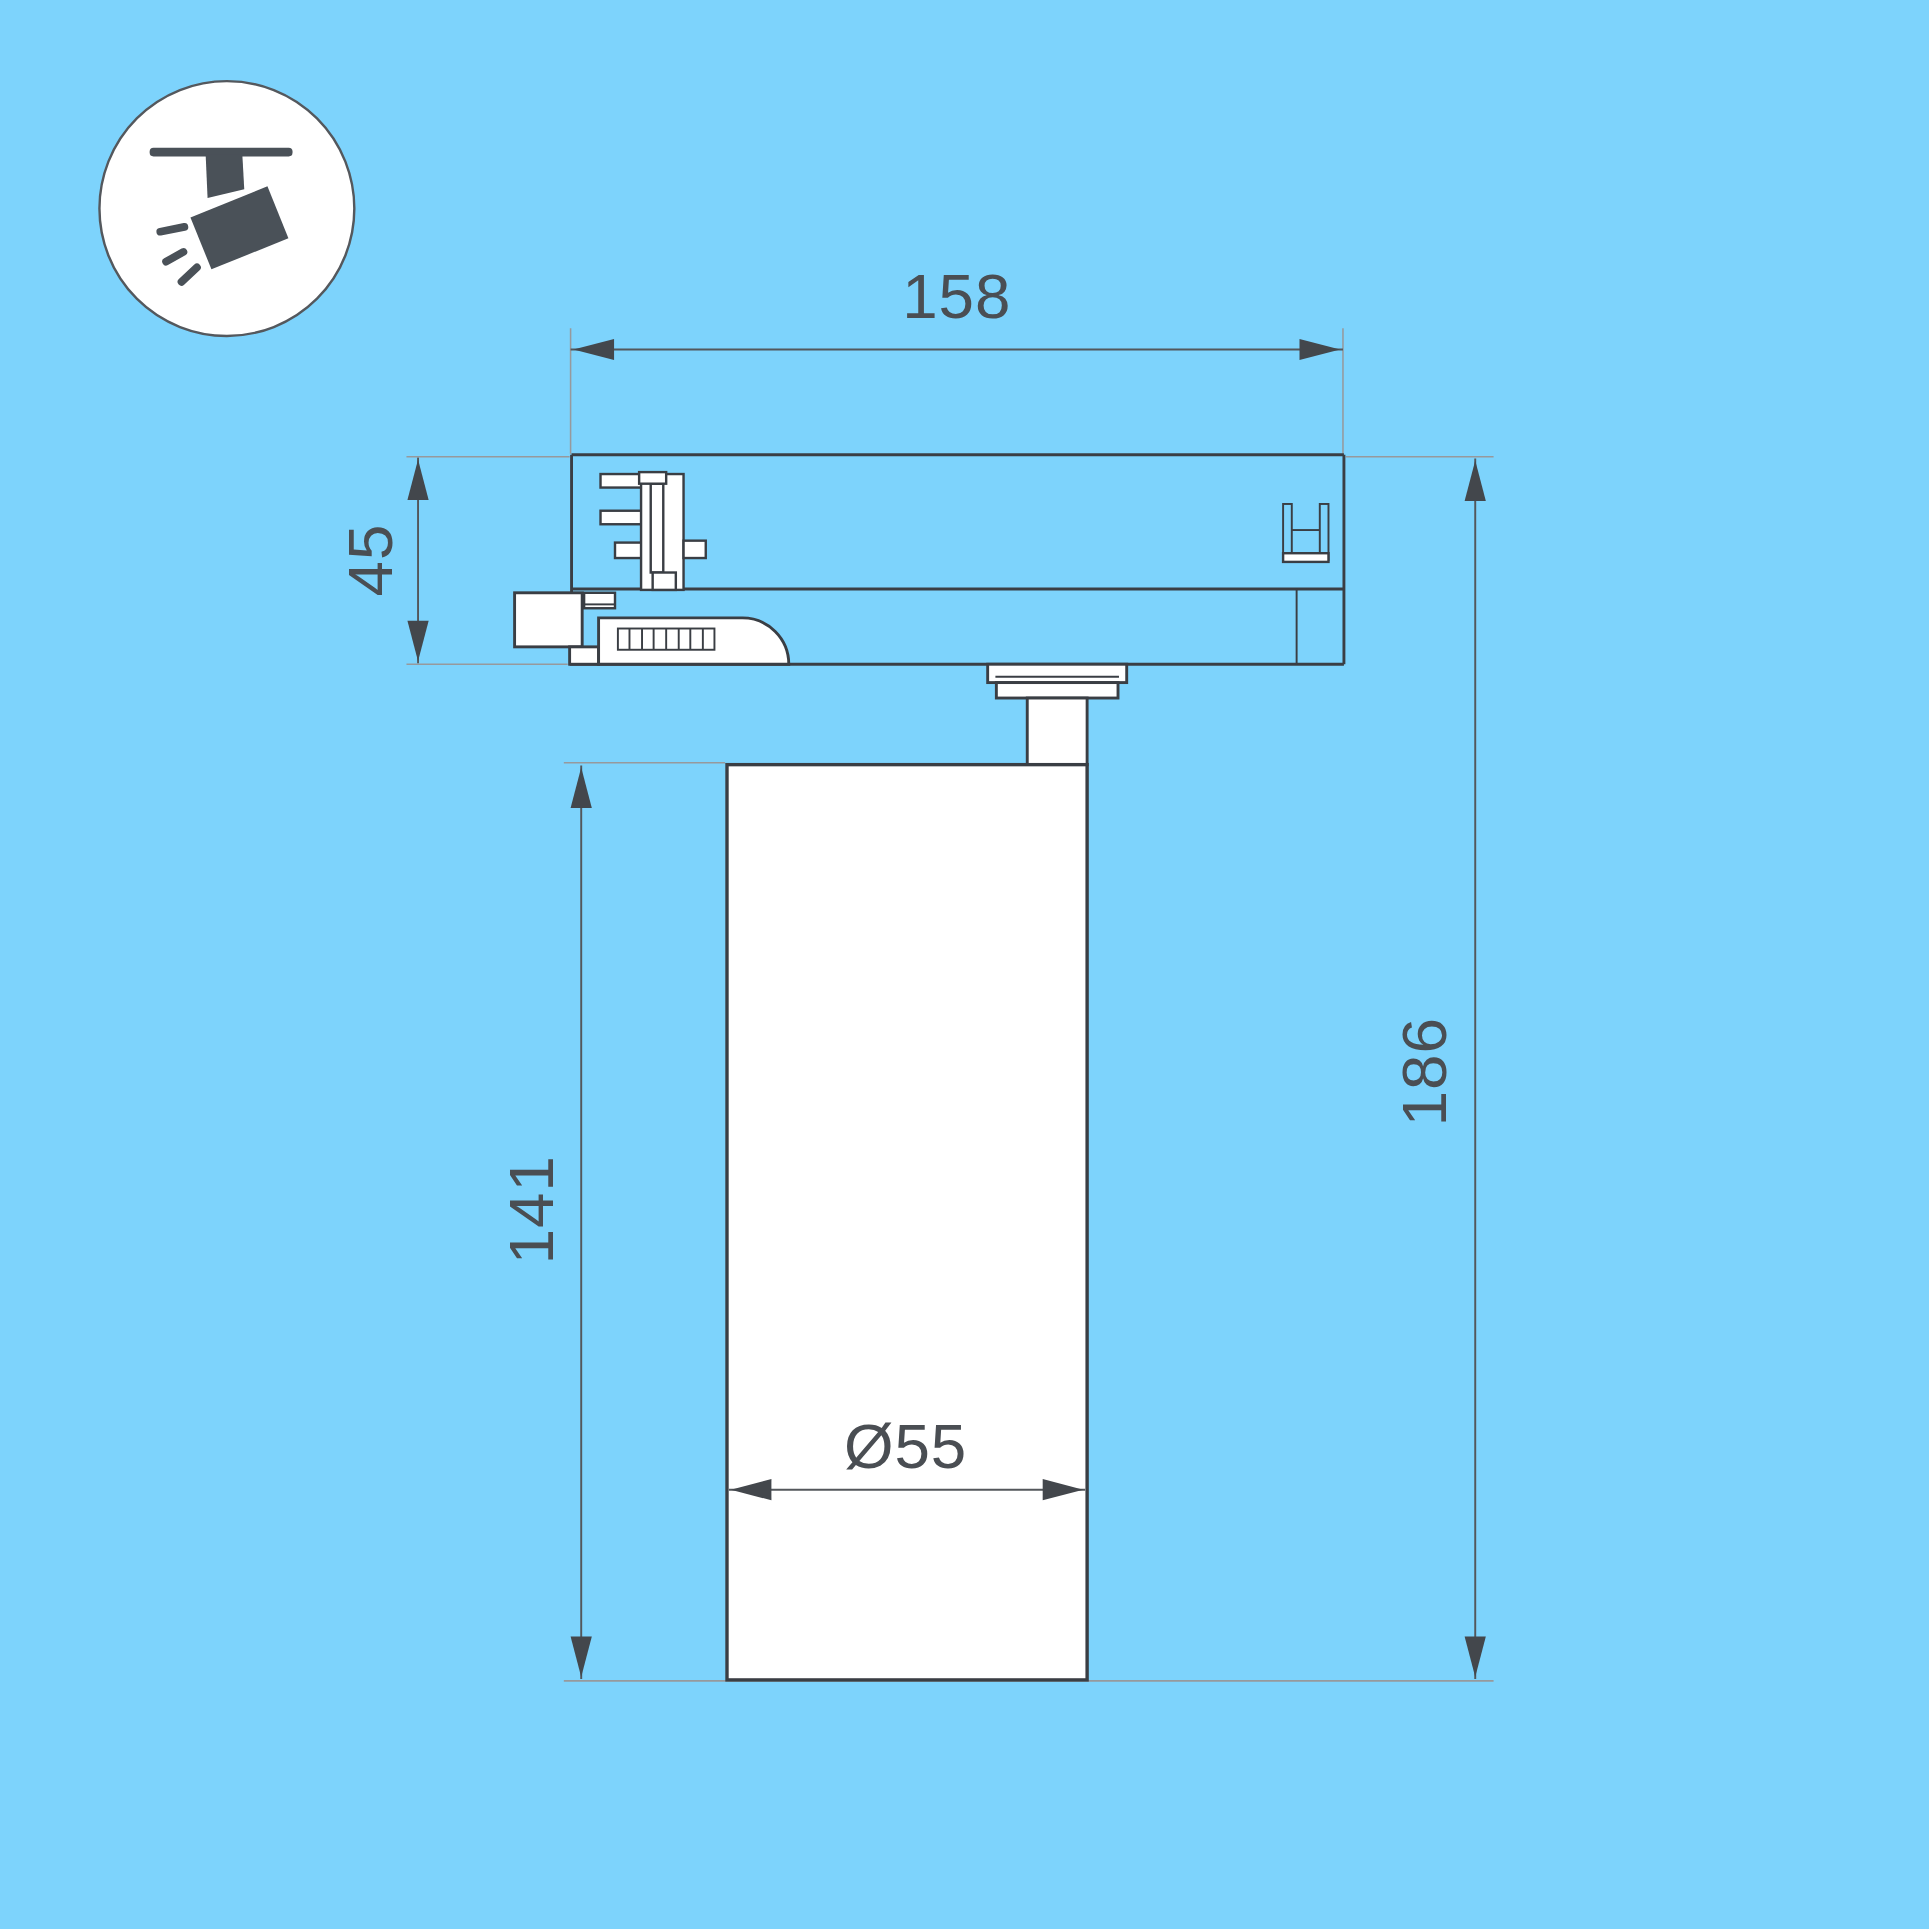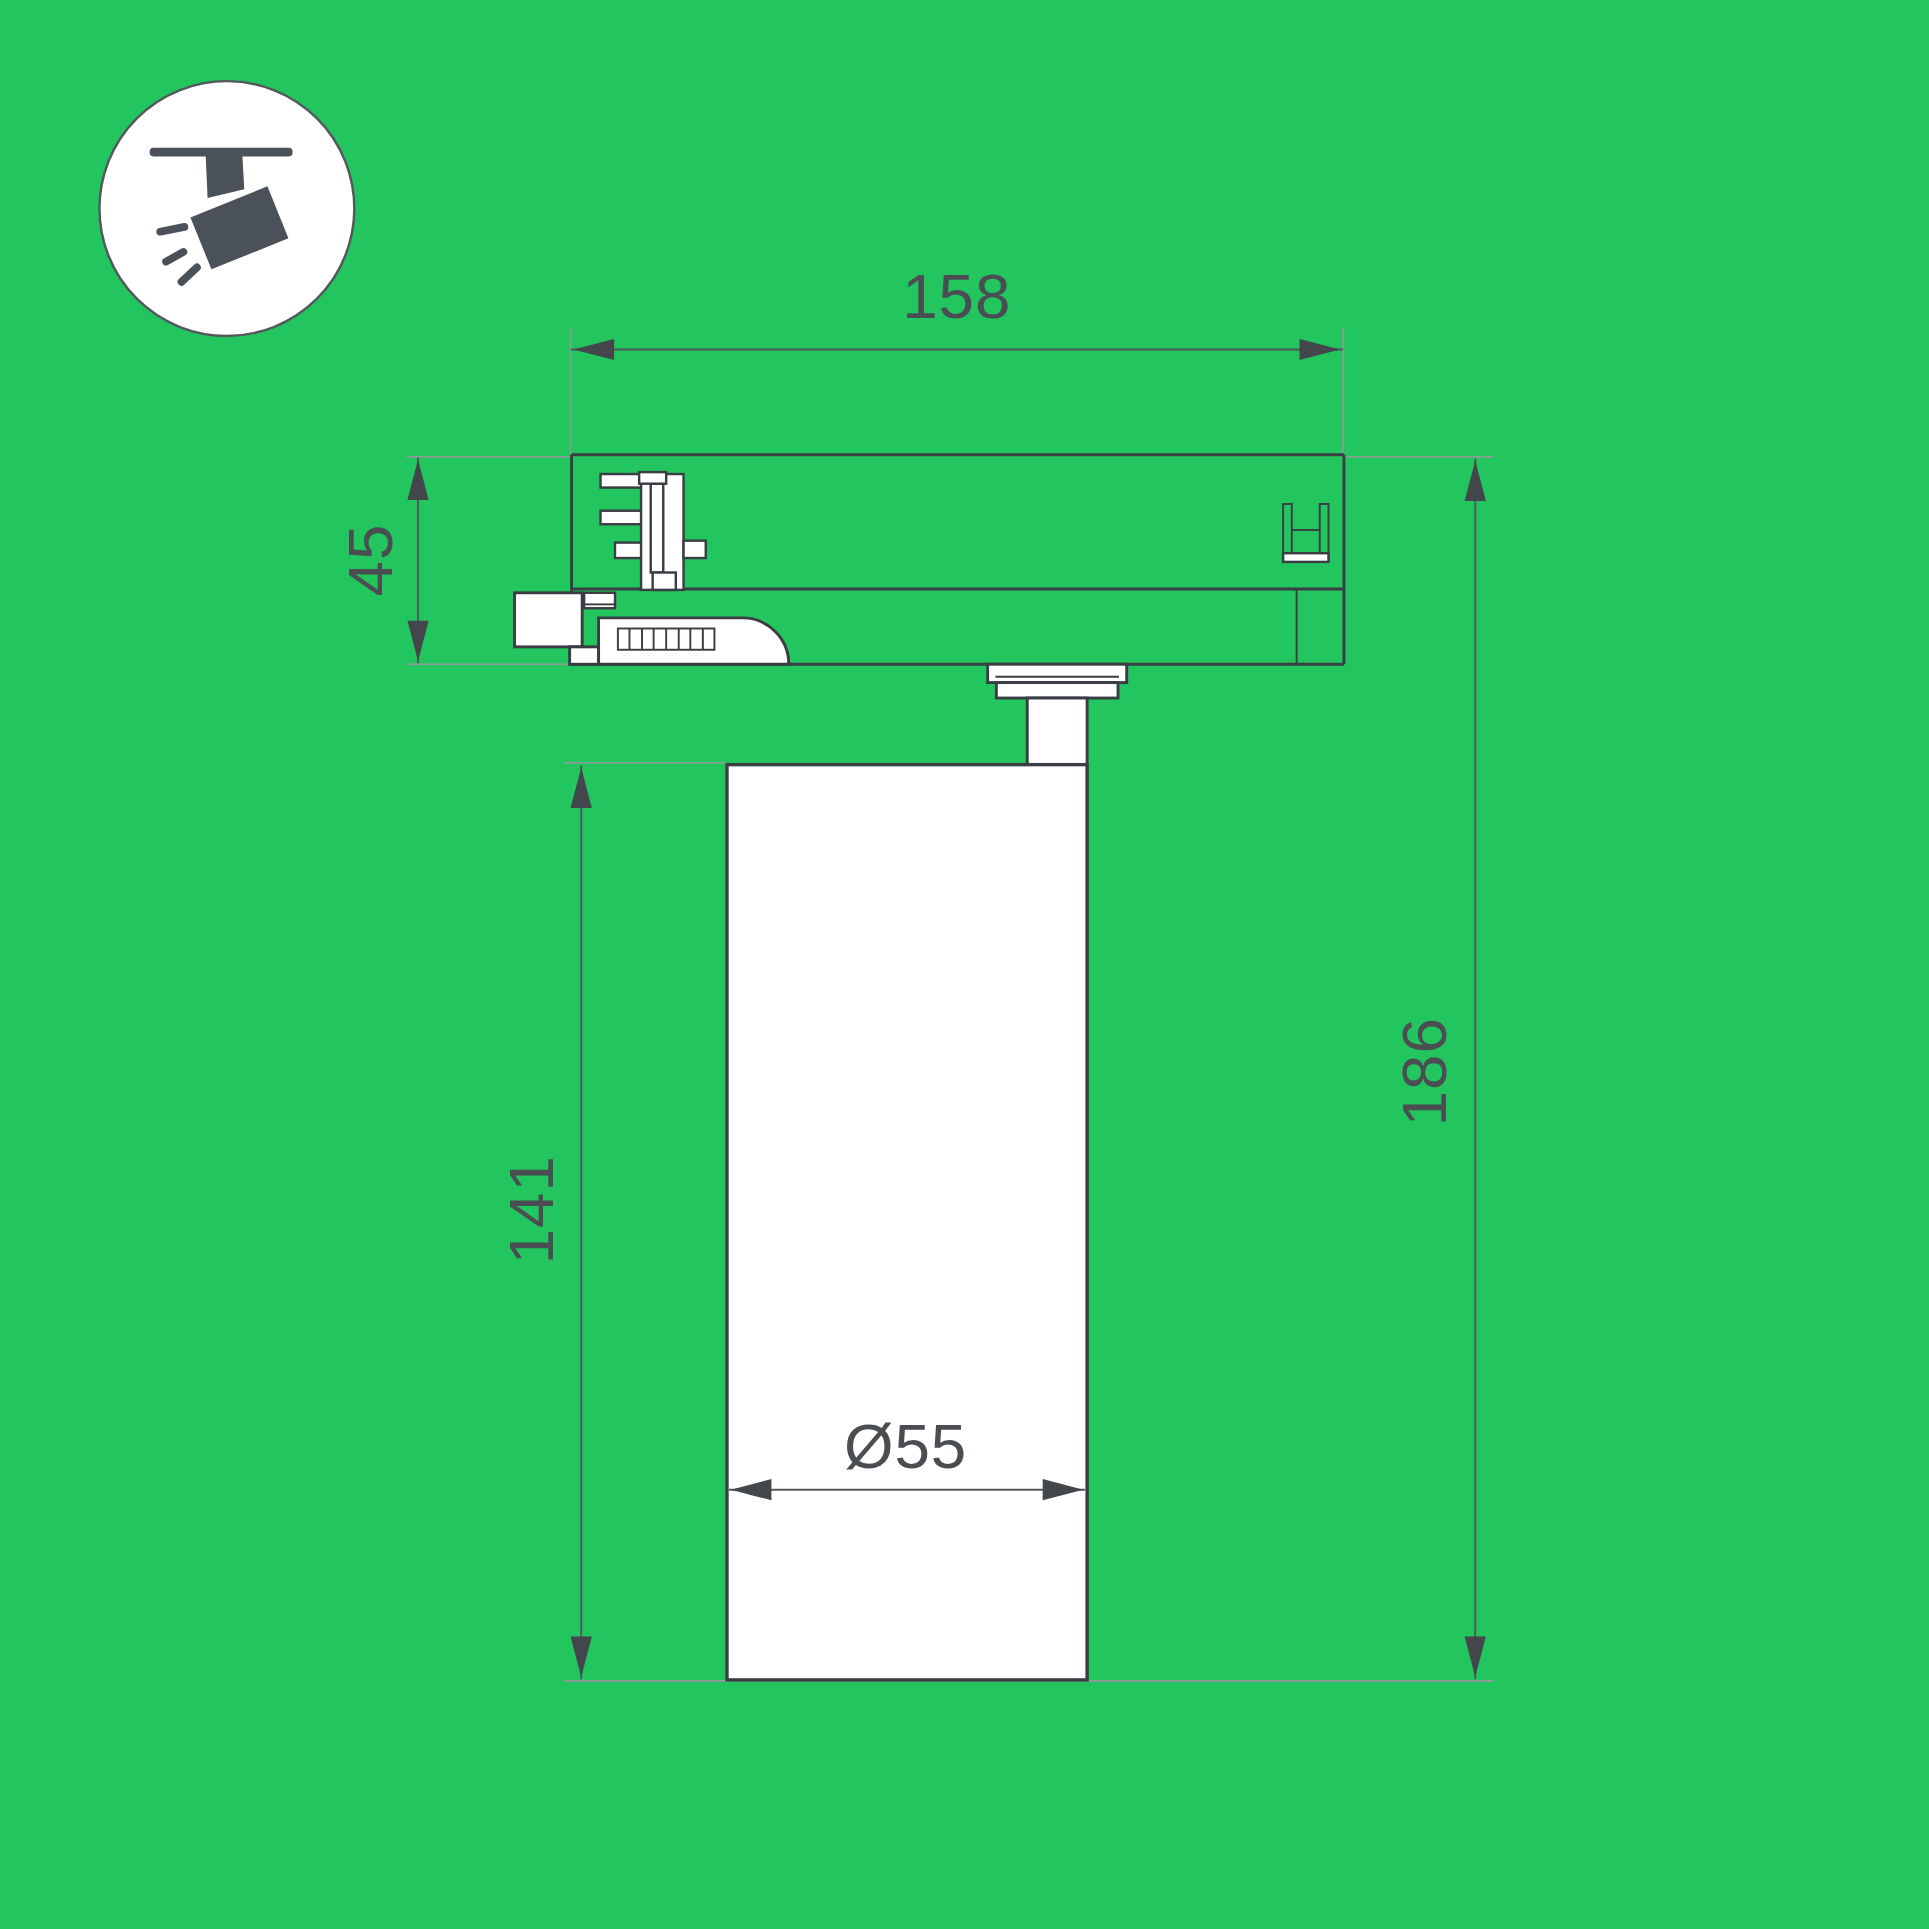--- a/index.html
+++ b/index.html
@@ -4,21 +4,21 @@
 <style>
   html, body {
     margin: 0;
     padding: 0;
     background: #ffffff;
   }
   .canvas {
     position: relative;
     width: 1929px;
     height: 1929px;
-    background: #22c55e;
+    background: #7dd3fc;
     font-family: "Liberation Sans", sans-serif;
   }
   svg { display: block; }
   text.dim-label {
     font-family: "Liberation Sans", sans-serif;
     font-size: 66px;
     fill: #4a4e53;
     letter-spacing: 1px;
   }
   .obj  { stroke: #3a3e44; stroke-width: 3;   fill: none; }

